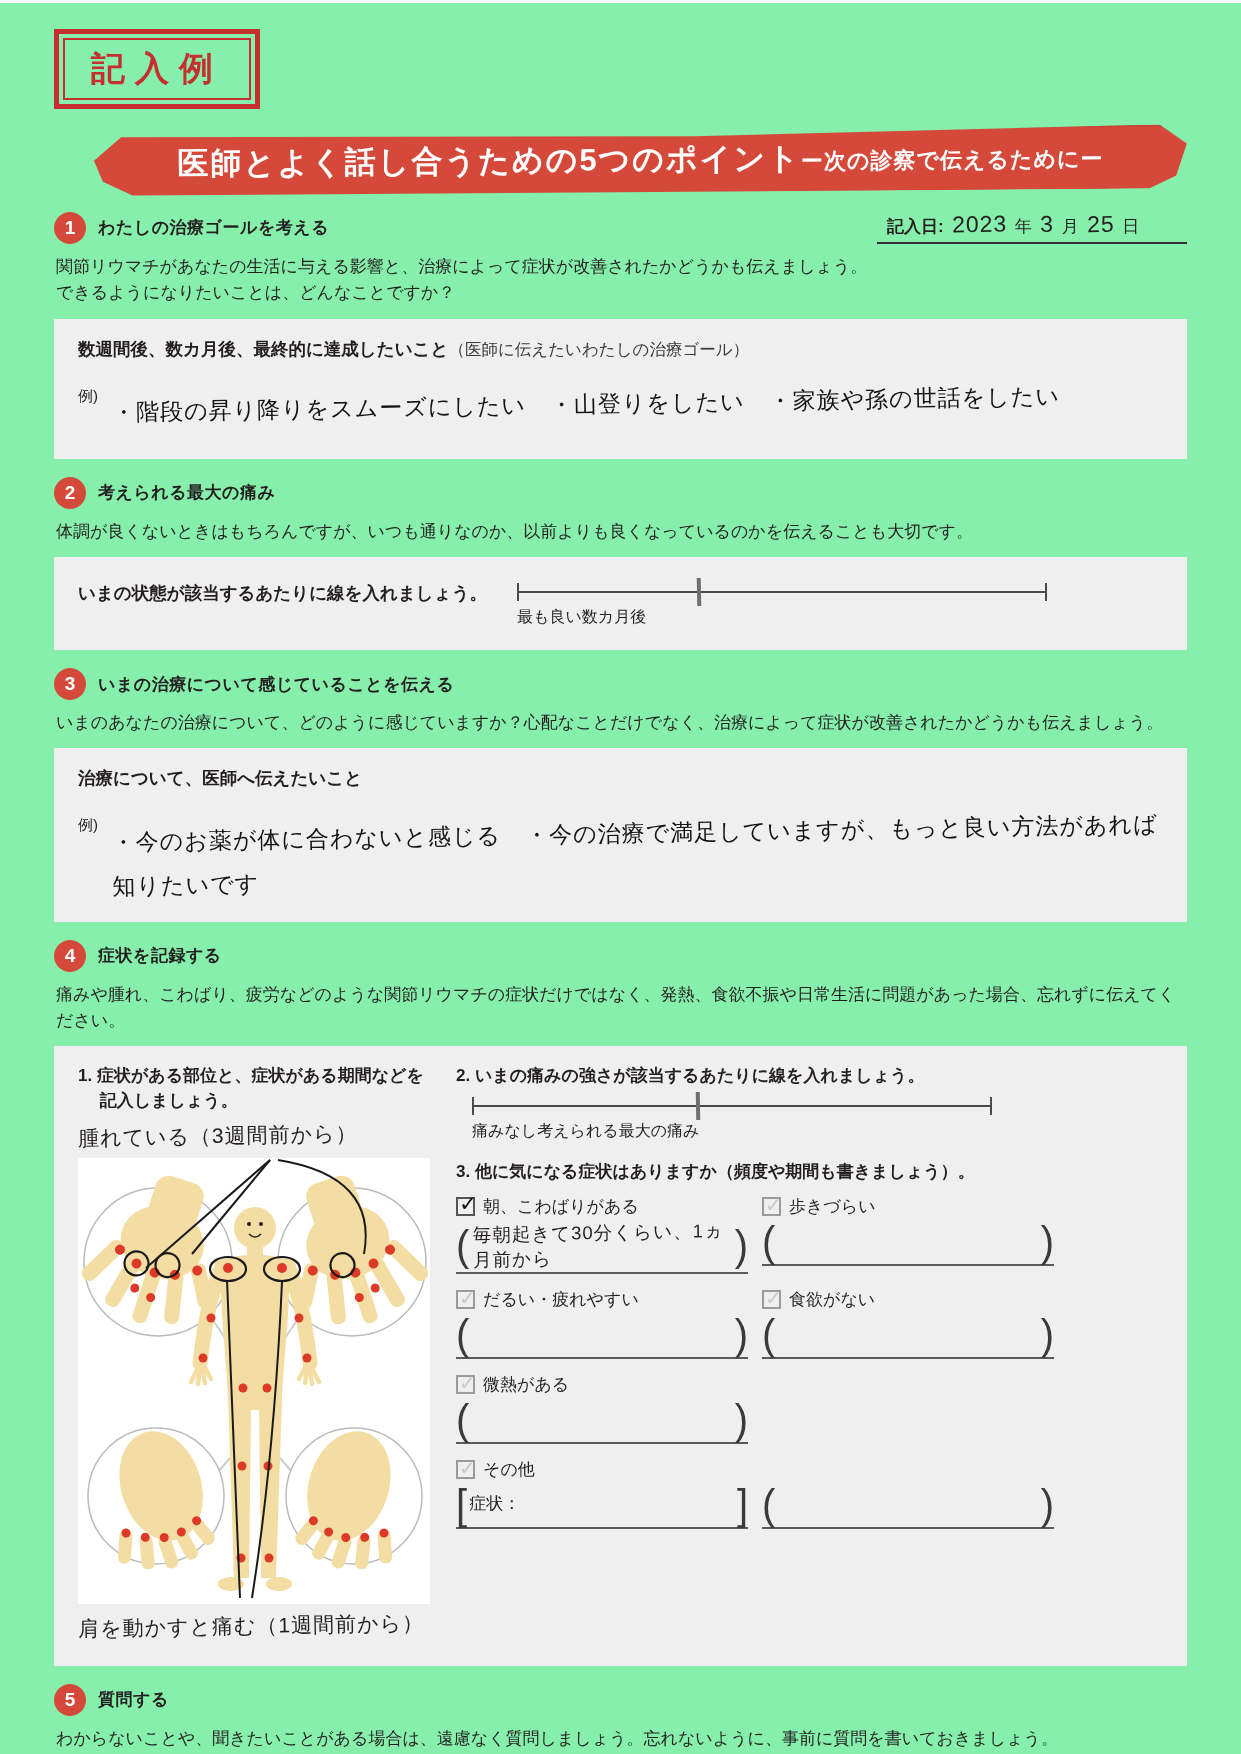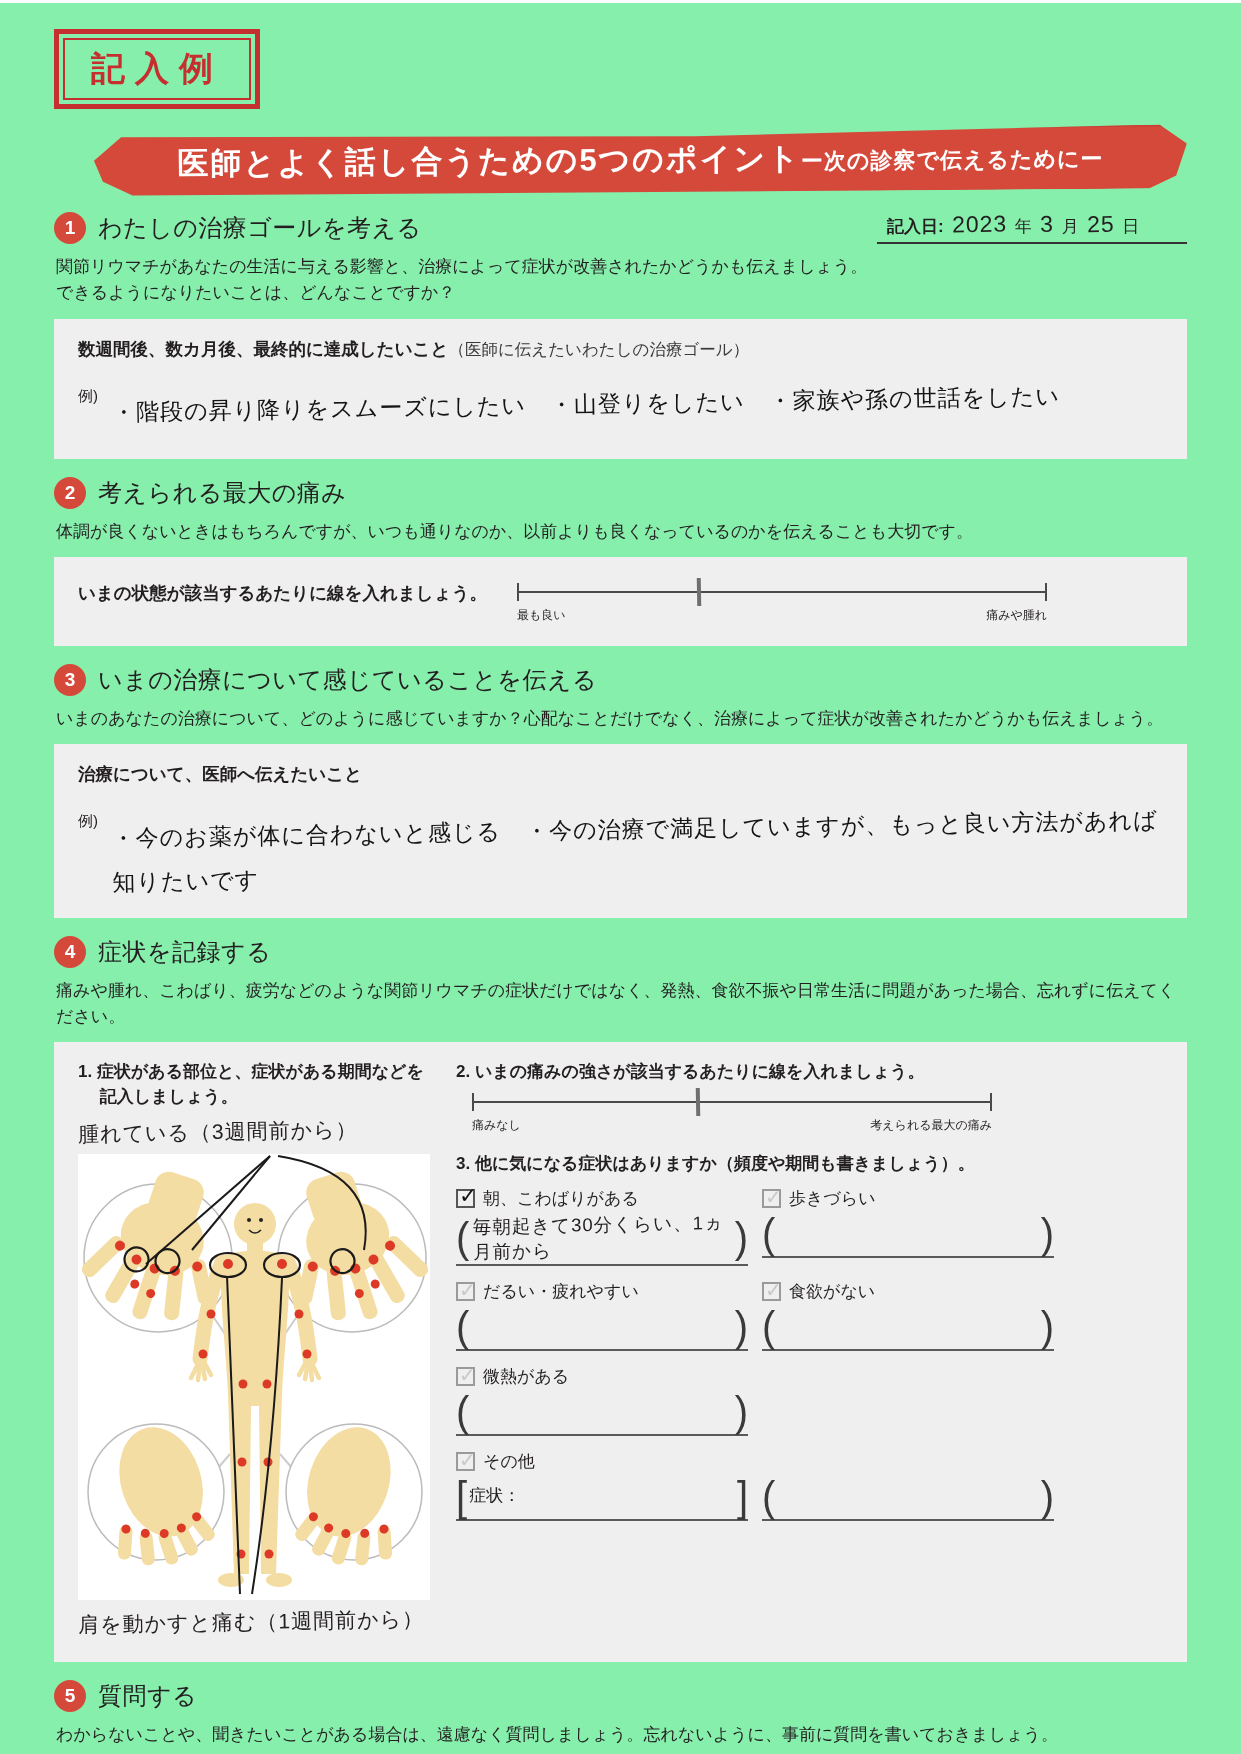--- a/index.html
+++ b/index.html
@@ -17,21 +17,21 @@
             padding:10px 10px 12px 10px; text-align:center; transform:rotate(-0.5deg);
             clip-path:polygon(0% 42%, 2.5% 6%, 55% 12%, 97.5% 0%, 100% 30%, 99% 80%, 96.5% 100%, 3.5% 97%, 0.8% 75%);
             box-shadow:0 2px 0 rgba(180,50,40,.35) inset; }
   .banner-title { font-size:31px; font-weight:700; letter-spacing:2px; }
   .banner-sub { font-size:22px; font-weight:700; letter-spacing:1px; }
 
   
   .sec-header { display:flex; align-items:center; margin:18px 0 10px 0; }
   .badge { flex:none; width:32px; height:32px; border-radius:50%; background:#d5493b; color:#fff;
            font-size:19px; font-weight:700; display:flex; align-items:center; justify-content:center; margin-right:12px; }
-  .sec-title { font-size:24px; font-weight:400; letter-spacing:0.5px; }
+  .sec-title { font-size:17px; font-weight:700; letter-spacing:0.5px; }
   .body-text { font-size:17px; line-height:1.55; margin:4px 0 12px 2px; white-space:pre-line; }
 
   
   .date-line { margin-left:auto; border-bottom:2px solid #333; padding:0 6px 4px 10px; display:flex; align-items:baseline; gap:8px; min-width:310px; }
   .date-label { font-size:17px; font-weight:700; }
   .date-unit { font-size:17px; }
   .hand { display:inline-block; transform:rotate(-1deg); font-weight:500; letter-spacing:1px; }
   .date-val { font-size:23px; }
 
   
@@ -41,21 +41,21 @@
   .example-row { display:flex; align-items:flex-start; margin-top:22px; }
   .rei { font-size:15px; flex:none; margin-right:14px; margin-top:4px; }
   .hw { font-size:23px; line-height:1.9; color:#141414; }
 
   
   .scale { position:relative; width:530px; flex:none; }
   .scale-line { position:relative; height:2px; background:#4a4a4a; margin-top:16px; }
   .scale-line::before, .scale-line::after { content:""; position:absolute; top:-8px; width:2px; height:18px; background:#4a4a4a; }
   .scale-line::before { left:0; } .scale-line::after { right:0; }
   .scale-mark { position:absolute; top:-13px; width:4px; height:28px; background:#6f6f6f; }
-  .scale-labels { display:flex; justify-content:space-between; font-size:12px; margin-top:14px; }
+  .scale-labels { display:flex; justify-content:flex-start; font-size:16px; margin-top:14px; }
 
   .s2-row { display:flex; align-items:flex-start; }
   .s2-row .box-label-bold { margin-top:6px; }
   .s2-row .scale { margin-left:30px; }
 
   
   .s4-grid { display:flex; gap:26px; }
   .s4-left { width:352px; flex:none; }
   .s4-right { flex:1; padding-right:2px; }
   .sub-q { font-size:17px; font-weight:700; line-height:1.45; white-space:pre-line; }
@@ -129,21 +129,21 @@
   <p class="body-text">体調が良くないときはもちろんですが、いつも通りなのか、以前よりも良くなっているのかを伝えることも大切です。</p>
   <div class="graybox">
     <div class="s2-row">
       <span class="box-label-bold">いまの状態が該当するあたりに線を入れましょう。</span>
       <div class="scale">
         <div class="scale-line">
           <span class="scale-mark hand" style="left: 34%;"></span>
         </div>
         <div class="scale-labels">
           <span>最も良い</span>
-          <span>痛みや腫れ</span>
+          <span>数カ月後</span>
         </div>
       </div>
     </div>
   </div>
 
   
   <div class="sec-header">
     <span class="badge">3</span>
     <span class="sec-title">いまの治療について感じていることを伝える</span>
   </div>

